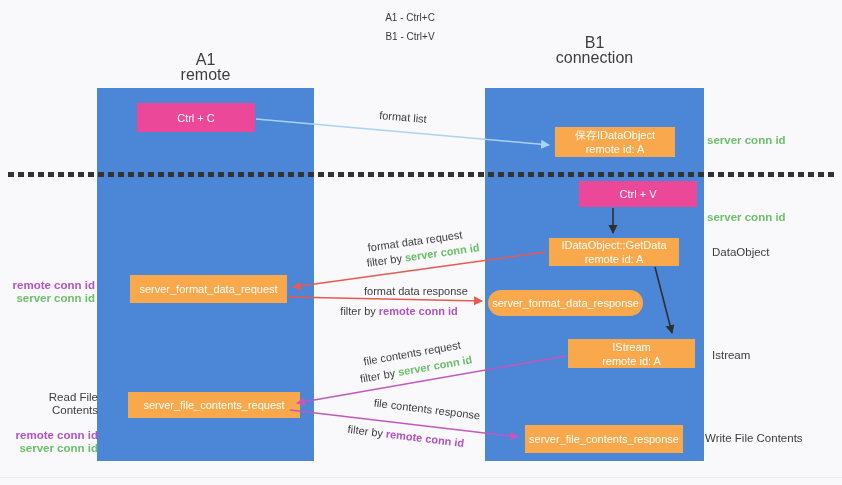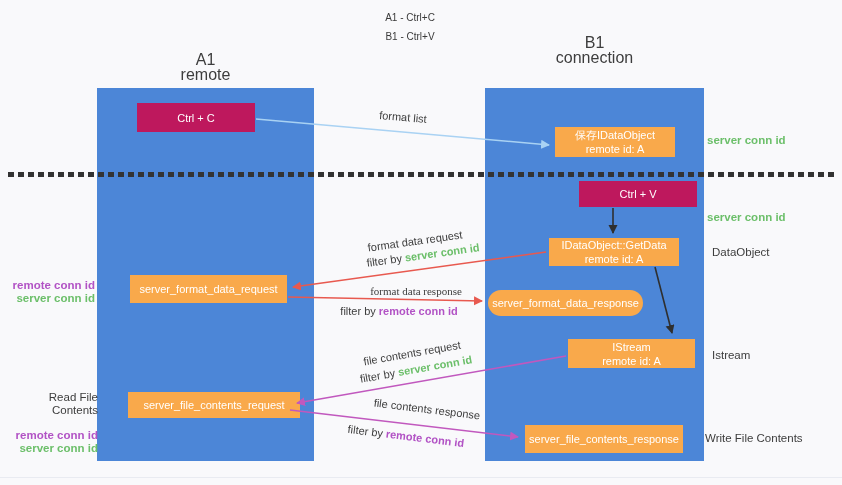--- a/index.html
+++ b/index.html
@@ -8,21 +8,21 @@
     background:#f9f9fb;
     font-family:"Liberation Sans",sans-serif;
     color:#3d3d3d;
   }
   .lane{position:absolute;background:#4c86d7;}
   .lane-hdr{position:absolute;text-align:center;font-size:16px;line-height:15px;color:#3d3d3d;}
   .title{position:absolute;left:300px;top:8px;width:220px;text-align:center;
          font-size:10px;line-height:19px;color:#3a3a3a;}
   .node{position:absolute;display:flex;flex-direction:column;align-items:center;justify-content:center;
         color:#ffffff;font-size:11px;line-height:14px;text-align:center;white-space:nowrap;}
-  .green{background:#be185d;}
+  .green{background:#ec4899;}
   .orange{background:#f9a94b;}
   .dotted{position:absolute;left:8px;top:172px;width:830px;height:5px;
           background:repeating-linear-gradient(90deg,#333333 0 6px,transparent 6px 10px);z-index:5;}
   .elabel{position:absolute;font-size:11px;color:#3d3d3d;white-space:nowrap;z-index:7;}
   .side{position:absolute;font-size:11.5px;white-space:nowrap;color:#3d3d3d;z-index:7;}
   .bgreen{color:#6cbf6a;font-weight:bold;}
   .bpurple{color:#b253c5;font-weight:bold;}
   .leftblock{position:absolute;text-align:right;font-size:11.5px;line-height:13px;z-index:7;}
   svg.arrows{position:absolute;left:0;top:0;z-index:6;pointer-events:none;}
   .nodes{z-index:4;}
@@ -113,21 +113,21 @@
   <line x1="290" y1="410" x2="518" y2="437" stroke="#c158be" stroke-width="1.5" marker-end="url(#ah-magenta)"></line>
 </svg>
 
 <div class="elabel" style="left:403px;top:117px;transform:translate(-50%,-50%) rotate(5deg);">format list</div>
 
 <div class="elabel" style="left:415px;top:241px;transform:translate(-50%,-50%) rotate(-8deg);">format data request</div>
 <div class="elabel" style="left:423px;top:255px;transform:translate(-50%,-50%) rotate(-8deg);">
   <span>filter by </span><span class="bgreen">server conn id</span>
 </div>
 
-<div class="elabel" style="left:416px;top:291px;transform:translate(-50%,-50%);font-family:Liberation Serif, serif;">format data response</div>
+<div class="elabel" style="left:416px;top:291px;transform:translate(-50%,-50%);">format data response</div>
 <div class="elabel" style="left:399px;top:311px;transform:translate(-50%,-50%);">
   <span>filter by </span><span class="bpurple">remote conn id</span>
 </div>
 
 <div class="elabel" style="left:412px;top:353px;transform:translate(-50%,-50%) rotate(-10deg);">file contents request</div>
 <div class="elabel" style="left:416px;top:369px;transform:translate(-50%,-50%) rotate(-10deg);">
   <span>filter by </span><span class="bgreen">server conn id</span>
 </div>
 
 <div class="elabel" style="left:427px;top:409px;transform:translate(-50%,-50%) rotate(7deg);">file contents response</div>

